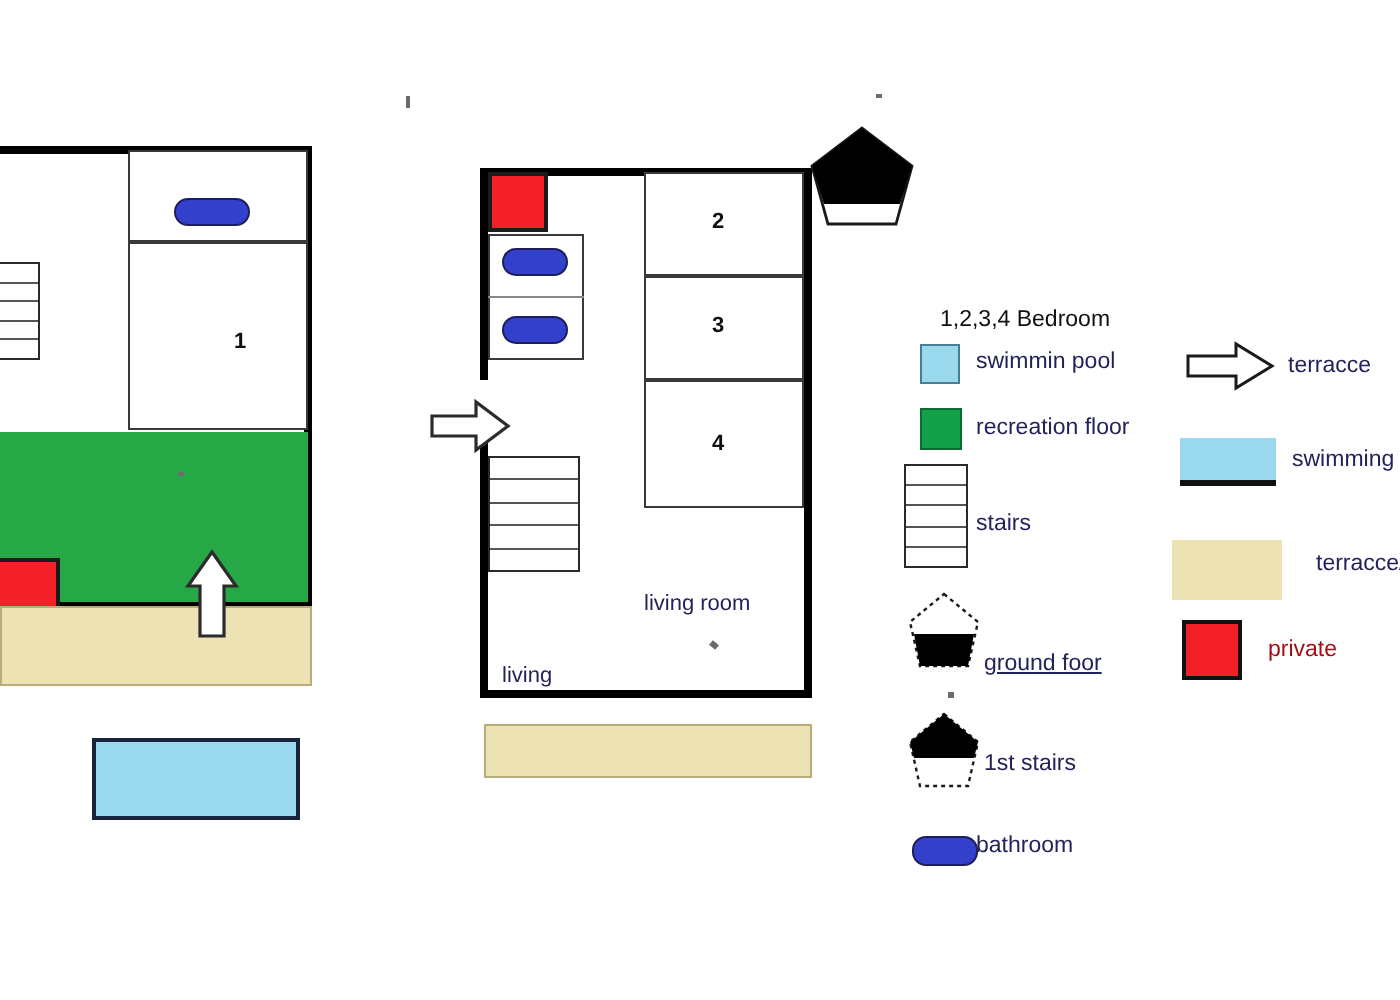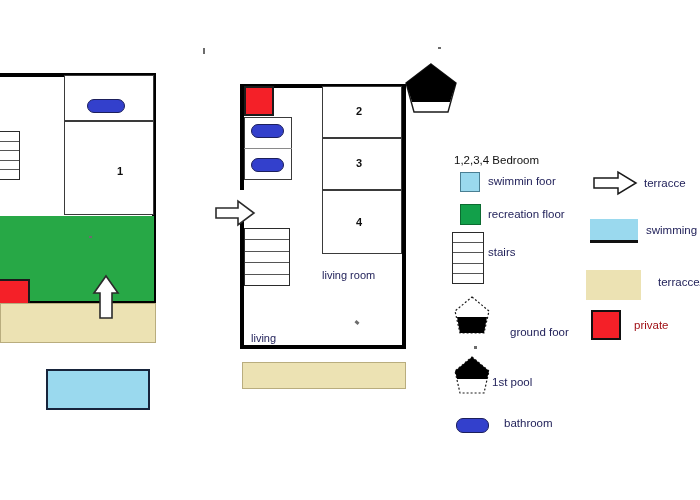--- a/index.html
+++ b/index.html
@@ -180,67 +180,67 @@
     </svg>
 
     <div class="stairs" style="left:26px; top:228px; width:46px; height:58px;">
       <i></i>
         <i></i>
         <i></i>
         <i></i>
         <i></i>
     </div>
 
-    <div class="room-label" style="left:104px; top:269px;">living room</div>
+    <div class="room-label" style="left:104px; top:296px;">living room</div>
     <div class="room-label" style="left:33px; top:332px;">living</div>
     <div class="speck" style="left:137px; top:321px; width:4px; height:3px; transform:rotate(40deg);"></div>
 
     <div class="terrace" style="left:24px; top:362px; width:164px; height:27px;"></div>
   </div>
 
   <svg class="abs" style="left:403px; top:62px;" width="56" height="54" viewBox="0 0 56 54">
     <polygon points="28,2 53,21 45,50 11,50 3,21" fill="#ffffff" stroke="#1a1a1a" stroke-width="1.4"></polygon>
     <path d="M28,2 L53,21 L47,40 L9,40 L3,21 Z" fill="#000000"></path>
   </svg>
   <div class="speck" style="left:438px; top:47px; width:3px; height:2px;"></div>
   <div class="speck" style="left:203px; top:48px; width:2px; height:6px;"></div>
 
   <div class="abs" style="left:450px; top:150px; width:140px; height:290px;">
 
-    <div class="legend-text dark" style="left:4px; top:4px; font-size:11.5px;">1,2,3,4  Bedroom</div>
+    <div class="legend-text dark" style="left:20px; top:4px; font-size:11.5px;">1,2,3,4  Bedroom</div>
 
     <div class="sw-box sw-pool" style="left:10px; top:22px; width:20px; height:20px;"></div>
-    <div class="legend-text" style="left:38px; top:25px;">swimmin foor</div>
+    <div class="legend-text" style="left:38px; top:25px;">swimmin pool</div>
 
     <div class="sw-box sw-rec" style="left:10px; top:54px; width:21px; height:21px;"></div>
     <div class="legend-text" style="left:38px; top:58px;">recreation floor</div>
 
     <div class="stairs" style="left:2px; top:82px; width:32px; height:52px;">
       <i></i>
         <i></i>
         <i></i>
         <i></i>
         <i></i>
     </div>
-    <div class="legend-text" style="left:38px; top:96px;">stairs</div>
+    <div class="legend-text" style="left:38px; top:106px;">stairs</div>
 
     <svg class="abs" style="left:2px; top:145px;" width="40" height="42" viewBox="0 0 40 42">
       <polygon points="20,2 37,16 32,38 8,38 3,16" fill="#ffffff" stroke="#1a1a1a" stroke-width="1.2" stroke-dasharray="2,2"></polygon>
       <path d="M5,22 L35,22 L32,38 L8,38 Z" fill="#000000"></path>
     </svg>
-    <div class="legend-text" style="left:60px; top:176px;">ground foor</div>
+    <div class="legend-text" style="left:42px; top:176px;text-decoration:underline;">ground foor</div>
 
     <svg class="abs" style="left:2px; top:205px;" width="40" height="42" viewBox="0 0 40 42">
       <polygon points="20,2 37,16 32,38 8,38 3,16" fill="#ffffff" stroke="#1a1a1a" stroke-width="1.2" stroke-dasharray="2,2"></polygon>
       <path d="M20,2 L37,16 L35,24 L5,24 L3,16 Z" fill="#000000"></path>
     </svg>
-    <div class="legend-text" style="left:42px; top:226px;">1st pool</div>
+    <div class="legend-text" style="left:42px; top:226px;">1st stairs</div>
 
     <div class="bath" style="left:6px; top:268px; width:33px; height:15px;"></div>
-    <div class="legend-text" style="left:40px; top:267px;padding-left:14px;">bathroom</div>
+    <div class="legend-text" style="left:24px; top:267px;padding-left:14px;">bathroom</div>
 
     <div class="speck" style="left:24px; top:196px; width:3px; height:3px;"></div>
   </div>
 
   <div class="abs" style="left:588px; top:165px; width:112px; height:180px;">
 
     <svg class="abs" style="left:4px; top:5px;" width="46" height="26" viewBox="0 0 46 26">
       <polygon points="2,8 26,8 26,2 44,13 26,24 26,18 2,18" fill="#ffffff" stroke="#1a1a1a" stroke-width="1.5"></polygon>
     </svg>
     <div class="legend-text" style="left:56px; top:12px;">terracce</div>

